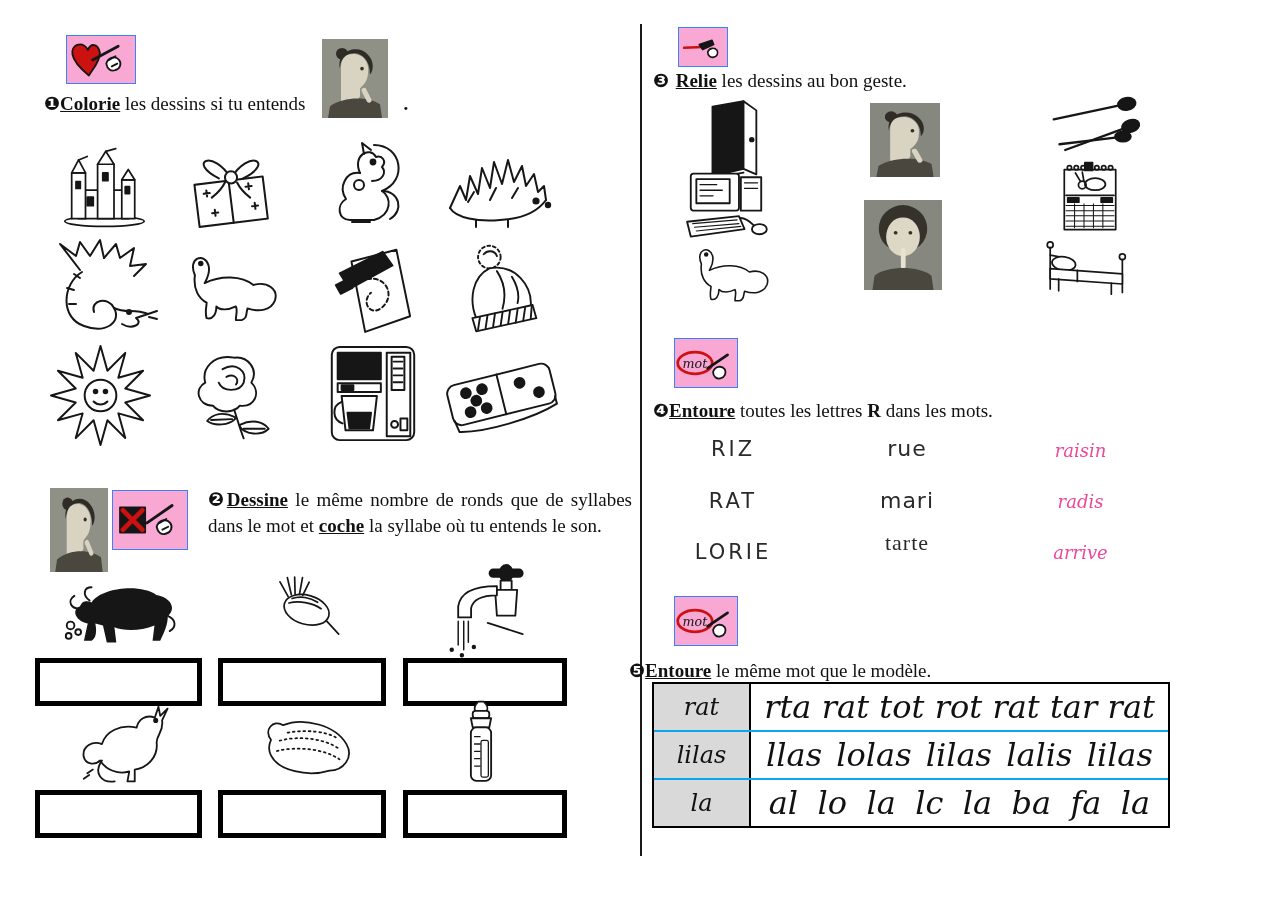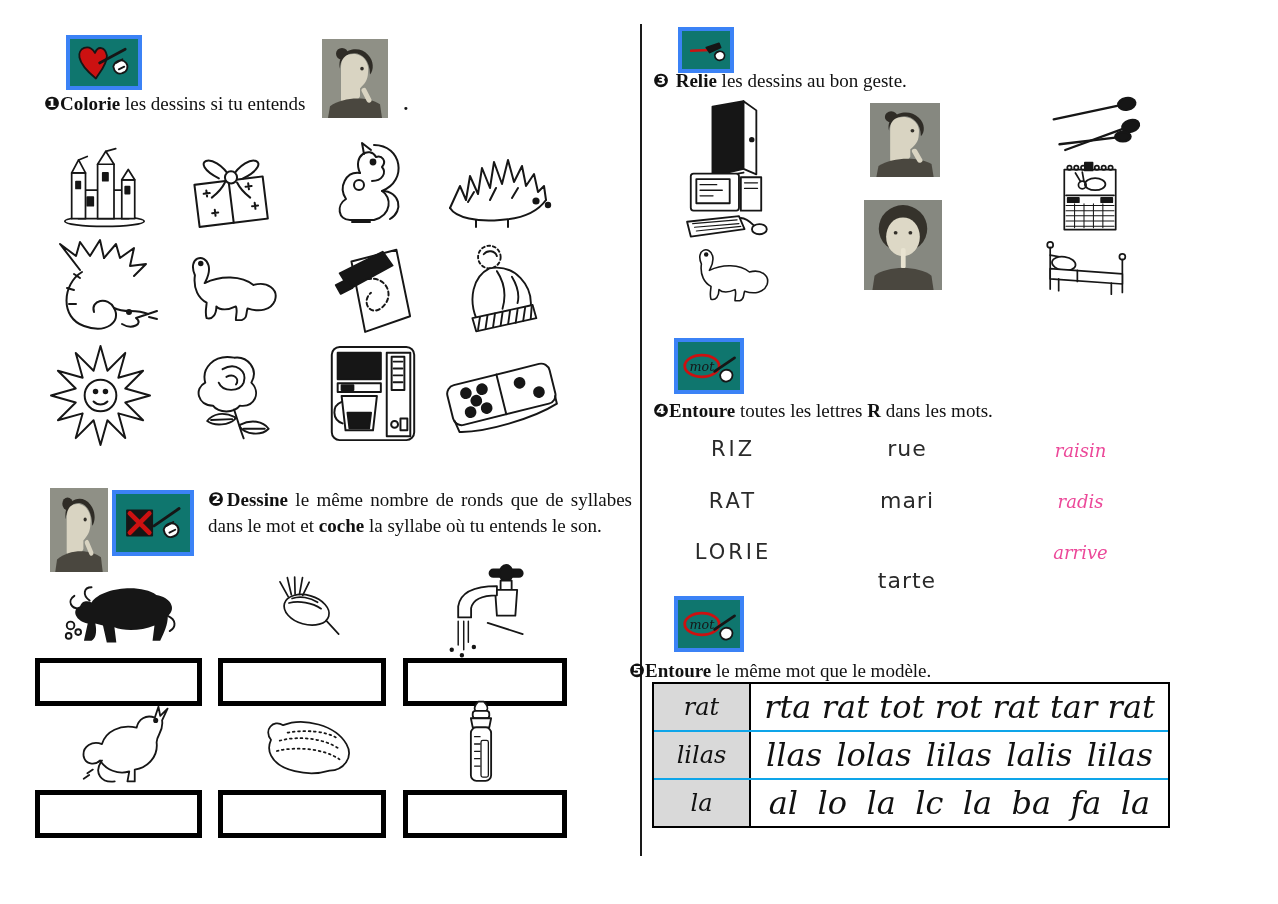--- a/index.html
+++ b/index.html
@@ -2,23 +2,23 @@
 <html><head>
 <meta charset="utf-8">
 <style>
   html,body{margin:0;padding:0;background:#fff;}
   .page{position:relative;width:1278px;height:904px;background:#ffffff;
         font-family:"Liberation Serif",serif;color:#111;overflow:hidden;}
   .abs{position:absolute;}
   .instr{font-size:19px;line-height:24px;white-space:nowrap;}
   .instr-wrap{font-size:19px;line-height:26px;text-align:justify;white-space:normal;}
   .num{font-weight:700;font-family:"DejaVu Sans","Liberation Serif",serif;}
-  .verb{font-weight:700;}
+  .verb{font-weight:700;text-decoration:underline;}
   .bold{font-weight:700;}
-  .iconbox{border:4px solid #3b82f6;background:#0f766e;display:flex;align-items:center;justify-content:flex-end;}
+  .iconbox{border:1px solid #3b82f6;background:#f9a8d4;display:flex;align-items:center;justify-content:flex-start;}
   .answer-box{border:5px solid #000;background:#fff;}
   .divider{background:#1a1a1a;}
   svg{display:block;}
   .w-caps{font-family:"DejaVu Sans","Liberation Sans",sans-serif;font-size:21px;letter-spacing:3px;color:#2a2a2a;}
   .w-print{font-family:"DejaVu Sans","Liberation Sans",sans-serif;font-size:22px;letter-spacing:1px;color:#2a2a2a;}
   .w-curs{font-family:"DejaVu Serif",serif;font-style:italic;font-size:18px;color:#ec4899;}
   .col-cell{position:absolute;text-align:center;}
   .t5{position:absolute;left:652px;top:682px;width:514px;border:2px solid #000;background:#fff;}
   .t5-row{display:flex;height:46px;}
   .t5-row + .t5-row{border-top:2px solid #0ea5e9;}
@@ -378,21 +378,21 @@
   </div>
 
   <div class="abs instr" style="left:653px;top:398px;"><span class="num">❹</span><span class="verb">Entoure</span><span> toutes les lettres </span><span class="bold">R</span><span> dans les mots.</span></div>
 
   <span class="col-cell w-caps" style="left:683px;top:437px;width:100px;">RIZ</span>
   <span class="col-cell w-caps" style="left:683px;top:489px;width:100px;">RAT</span>
   <span class="col-cell w-caps" style="left:683px;top:540px;width:100px;">LORIE</span>
 
   <span class="col-cell w-print" style="left:857px;top:436px;width:100px;">rue</span>
   <span class="col-cell w-print" style="left:857px;top:488px;width:100px;">mari</span>
-  <span class="col-cell w-print" style="left:857px;top:568px;width:100px;">tarte</span>
+  <span class="col-cell w-print" style="left:857px;top:530px;width:100px;font-family:Liberation Serif, serif;">tarte</span>
 
   <span class="col-cell w-curs" style="left:1028px;top:440px;width:105px;">raisin</span>
   <span class="col-cell w-curs" style="left:1028px;top:491px;width:105px;">radis</span>
   <span class="col-cell w-curs" style="left:1028px;top:542px;width:105px;">arrive</span>
 
   <div class="abs iconbox" style="left:674px;top:596px;width:62px;height:48px;">
     <svg width="58" height="44" viewBox="0 0 64 48" stroke="#161616" fill="none" stroke-width="2" stroke-linecap="round" stroke-linejoin="round">
       <ellipse cx="22" cy="24" rx="19" ry="12" stroke="#cc1111" stroke-width="3"></ellipse>
       <text x="22" y="29" text-anchor="middle" class="mot-text" stroke="none" fill="#161616">mot</text>
       <path d="M36 30 L58 15" stroke-width="3"></path>

